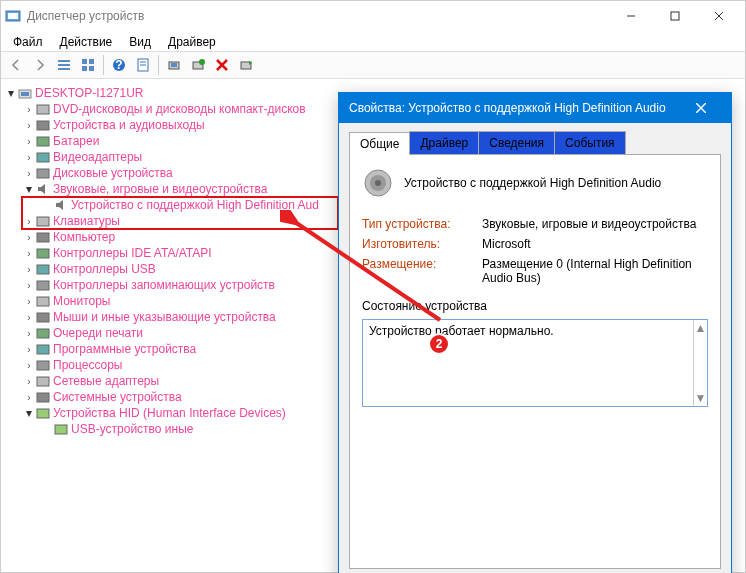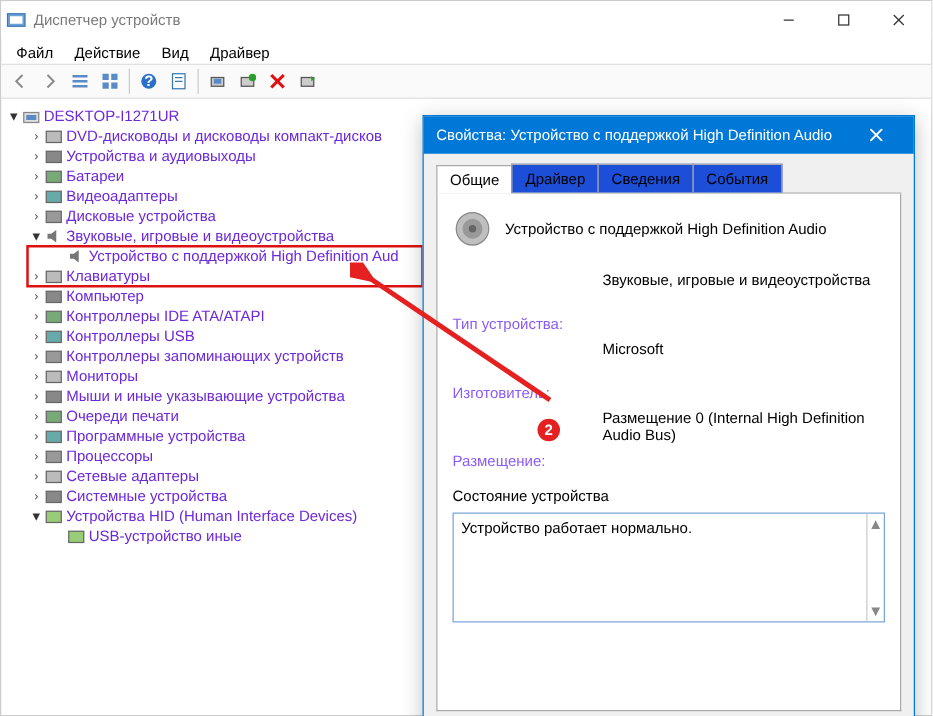--- a/index.html
+++ b/index.html
@@ -16,37 +16,37 @@
 
 .toolbar { height: 28px; border-top: 1px solid #e0e0e0; border-bottom: 1px solid #e0e0e0; display: flex; align-items: center; padding: 0 4px; gap: 2px; background: #fafafa; }
 .tb-btn { width: 22px; height: 22px; display: flex; align-items: center; justify-content: center; border: 1px solid transparent; }
 .tb-btn svg { display:block; }
 .tb-sep { width: 1px; height: 20px; background: #ccc; margin: 0 2px; }
 
 .tree { position: absolute; top: 80px; left: 0; right: 0; bottom: 0; overflow: auto; padding: 4px 0; }
 .tree-row { display: flex; align-items: center; height: 16px; white-space: nowrap; padding: 0; }
 .chev { width: 12px; display: inline-flex; justify-content: center; color: #555; font-size: 10px; }
 .icn { width: 16px; height: 16px; display: inline-flex; align-items: center; justify-content: center; margin-right: 2px; }
-.label { color: #6d28d9; }
+.label { color: #ec4899; }
 .highlight-box { position: absolute; border: 2px solid #d11; pointer-events: none; }
 
 .dlg { position: absolute; width: 394px; background: #f0f0f0; border: 1px solid #0078d7; box-shadow: 0 4px 16px rgba(0,0,0,.25); }
 .dlg-title { height: 30px; background: #0078d7; color: #fff; display: flex; align-items: center; padding: 0 10px; }
 .dlg-title .t { flex: 1; font-size: 12px; white-space: nowrap; overflow: hidden; text-overflow: ellipsis; }
 .dlg-close { width: 40px; height: 30px; display: flex; align-items: center; justify-content: center; color: #fff; }
 .dlg-body { padding: 8px 10px 10px 10px; }
 .tabs { display: flex; border-bottom: 1px solid #aaa; }
 .tab { padding: 4px 10px; background: #f0f0f0; border: 1px solid #aaa; border-bottom: none; margin-right: -1px; position: relative; top: 1px; background: #fff; }
 .tab.inactive { background: #1d4ed8; top: 0; }
 .tab-content { background: #fff; border: 1px solid #aaa; border-top: none; padding: 12px; height: 414px; position: relative; }
 .dev-header { display: flex; align-items: center; gap: 10px; }
 .speaker-ic { width: 32px; height: 32px; }
 .info-grid { margin-top: 18px; }
 .info-row { display: flex; margin-bottom: 6px; }
-.info-label { width: 120px; color: #8b5cf6; margin-top: 35px; }
+.info-label { width: 120px; color: #c2410c; }
 .info-val { flex: 1; }
 .status-box { border: 1px solid #7aa7d8; background: #fff; margin-top: 6px; height: 88px; padding: 4px 6px; position: relative; }
 .status-box .sb-scroll { position:absolute; right:0; top:0; bottom:0; width:14px; border-left:1px solid #ccc; display:flex; flex-direction:column; justify-content:space-between; align-items:center; color:#888; font-size:8px; padding:1px 0;}
 .dlg-buttons { display: flex; justify-content: flex-end; gap: 8px; padding: 10px 2px 2px 2px; }
 .btn { min-width: 72px; height: 22px; border: 1px solid #adadad; background: #e1e1e1; display: flex; align-items: center; justify-content: center; }
 .btn.primary { border: 1px solid #0078d7; }
 
 .arrow-svg { position: absolute; pointer-events: none; }
 .badge2 { position: absolute; width: 22px; height: 22px; border-radius: 50%; background: #e52020; color: #fff; display: flex; align-items: center; justify-content: center; border: 2px solid #fff; font-weight: bold; }
 </style>

